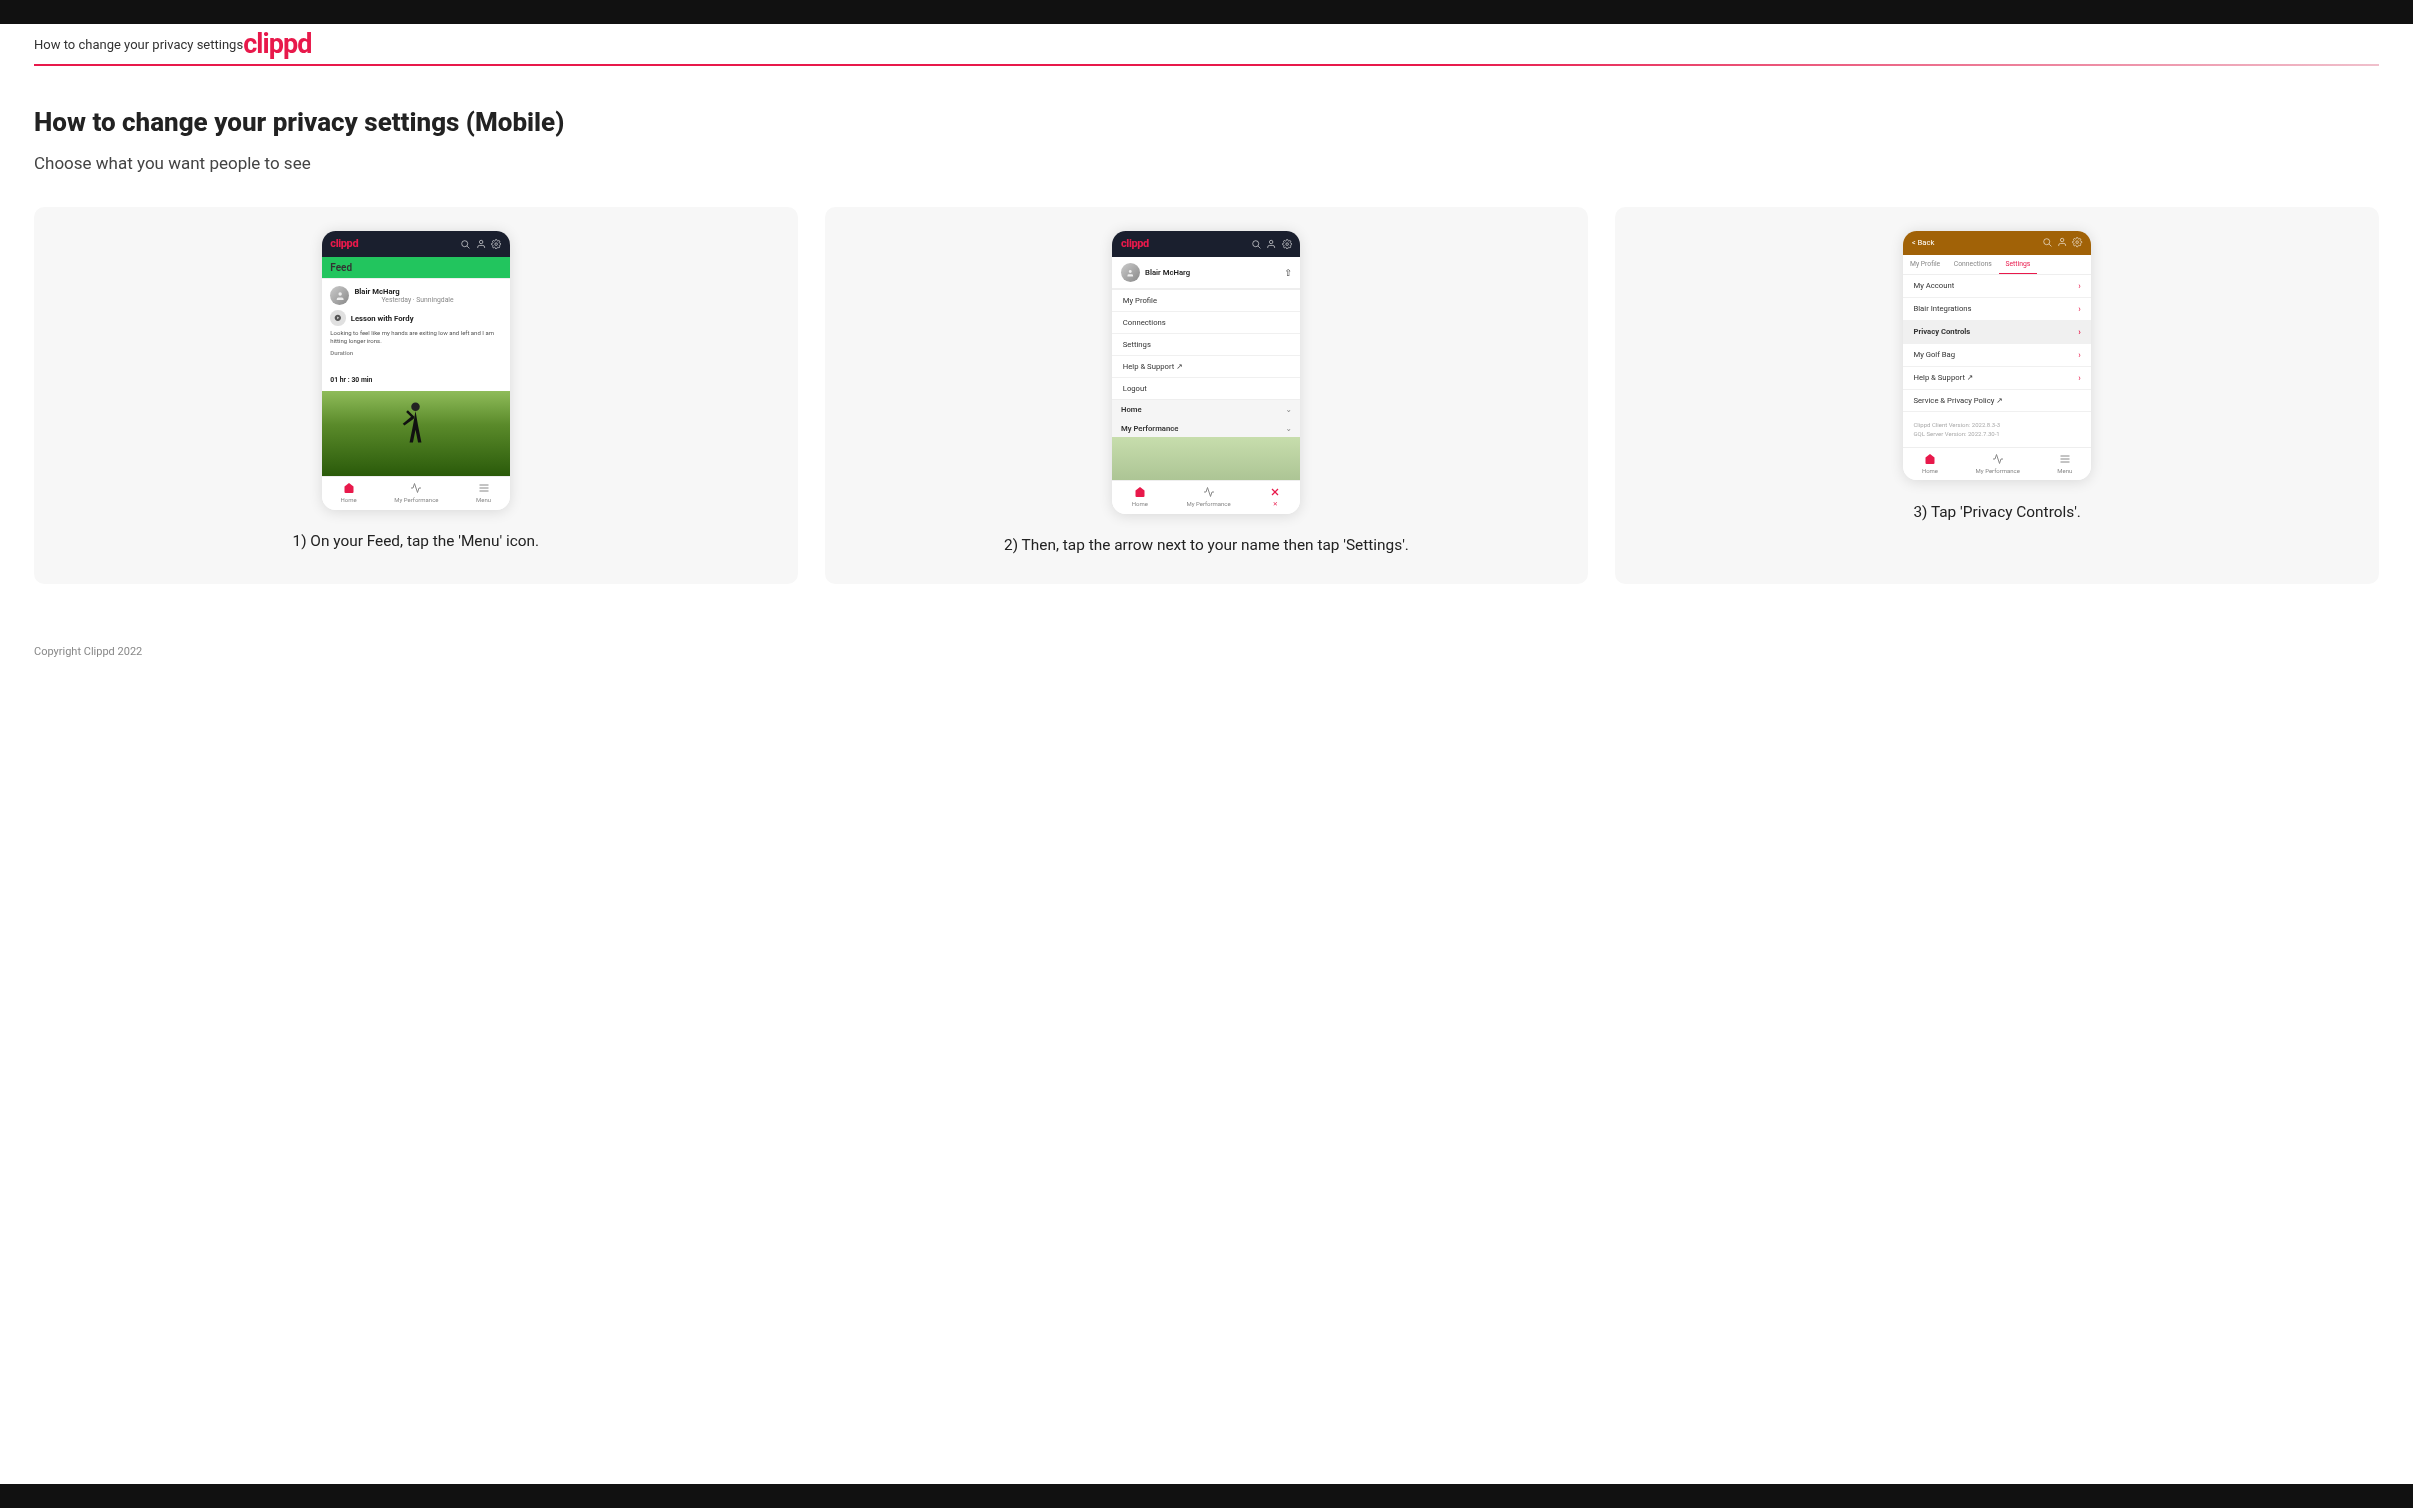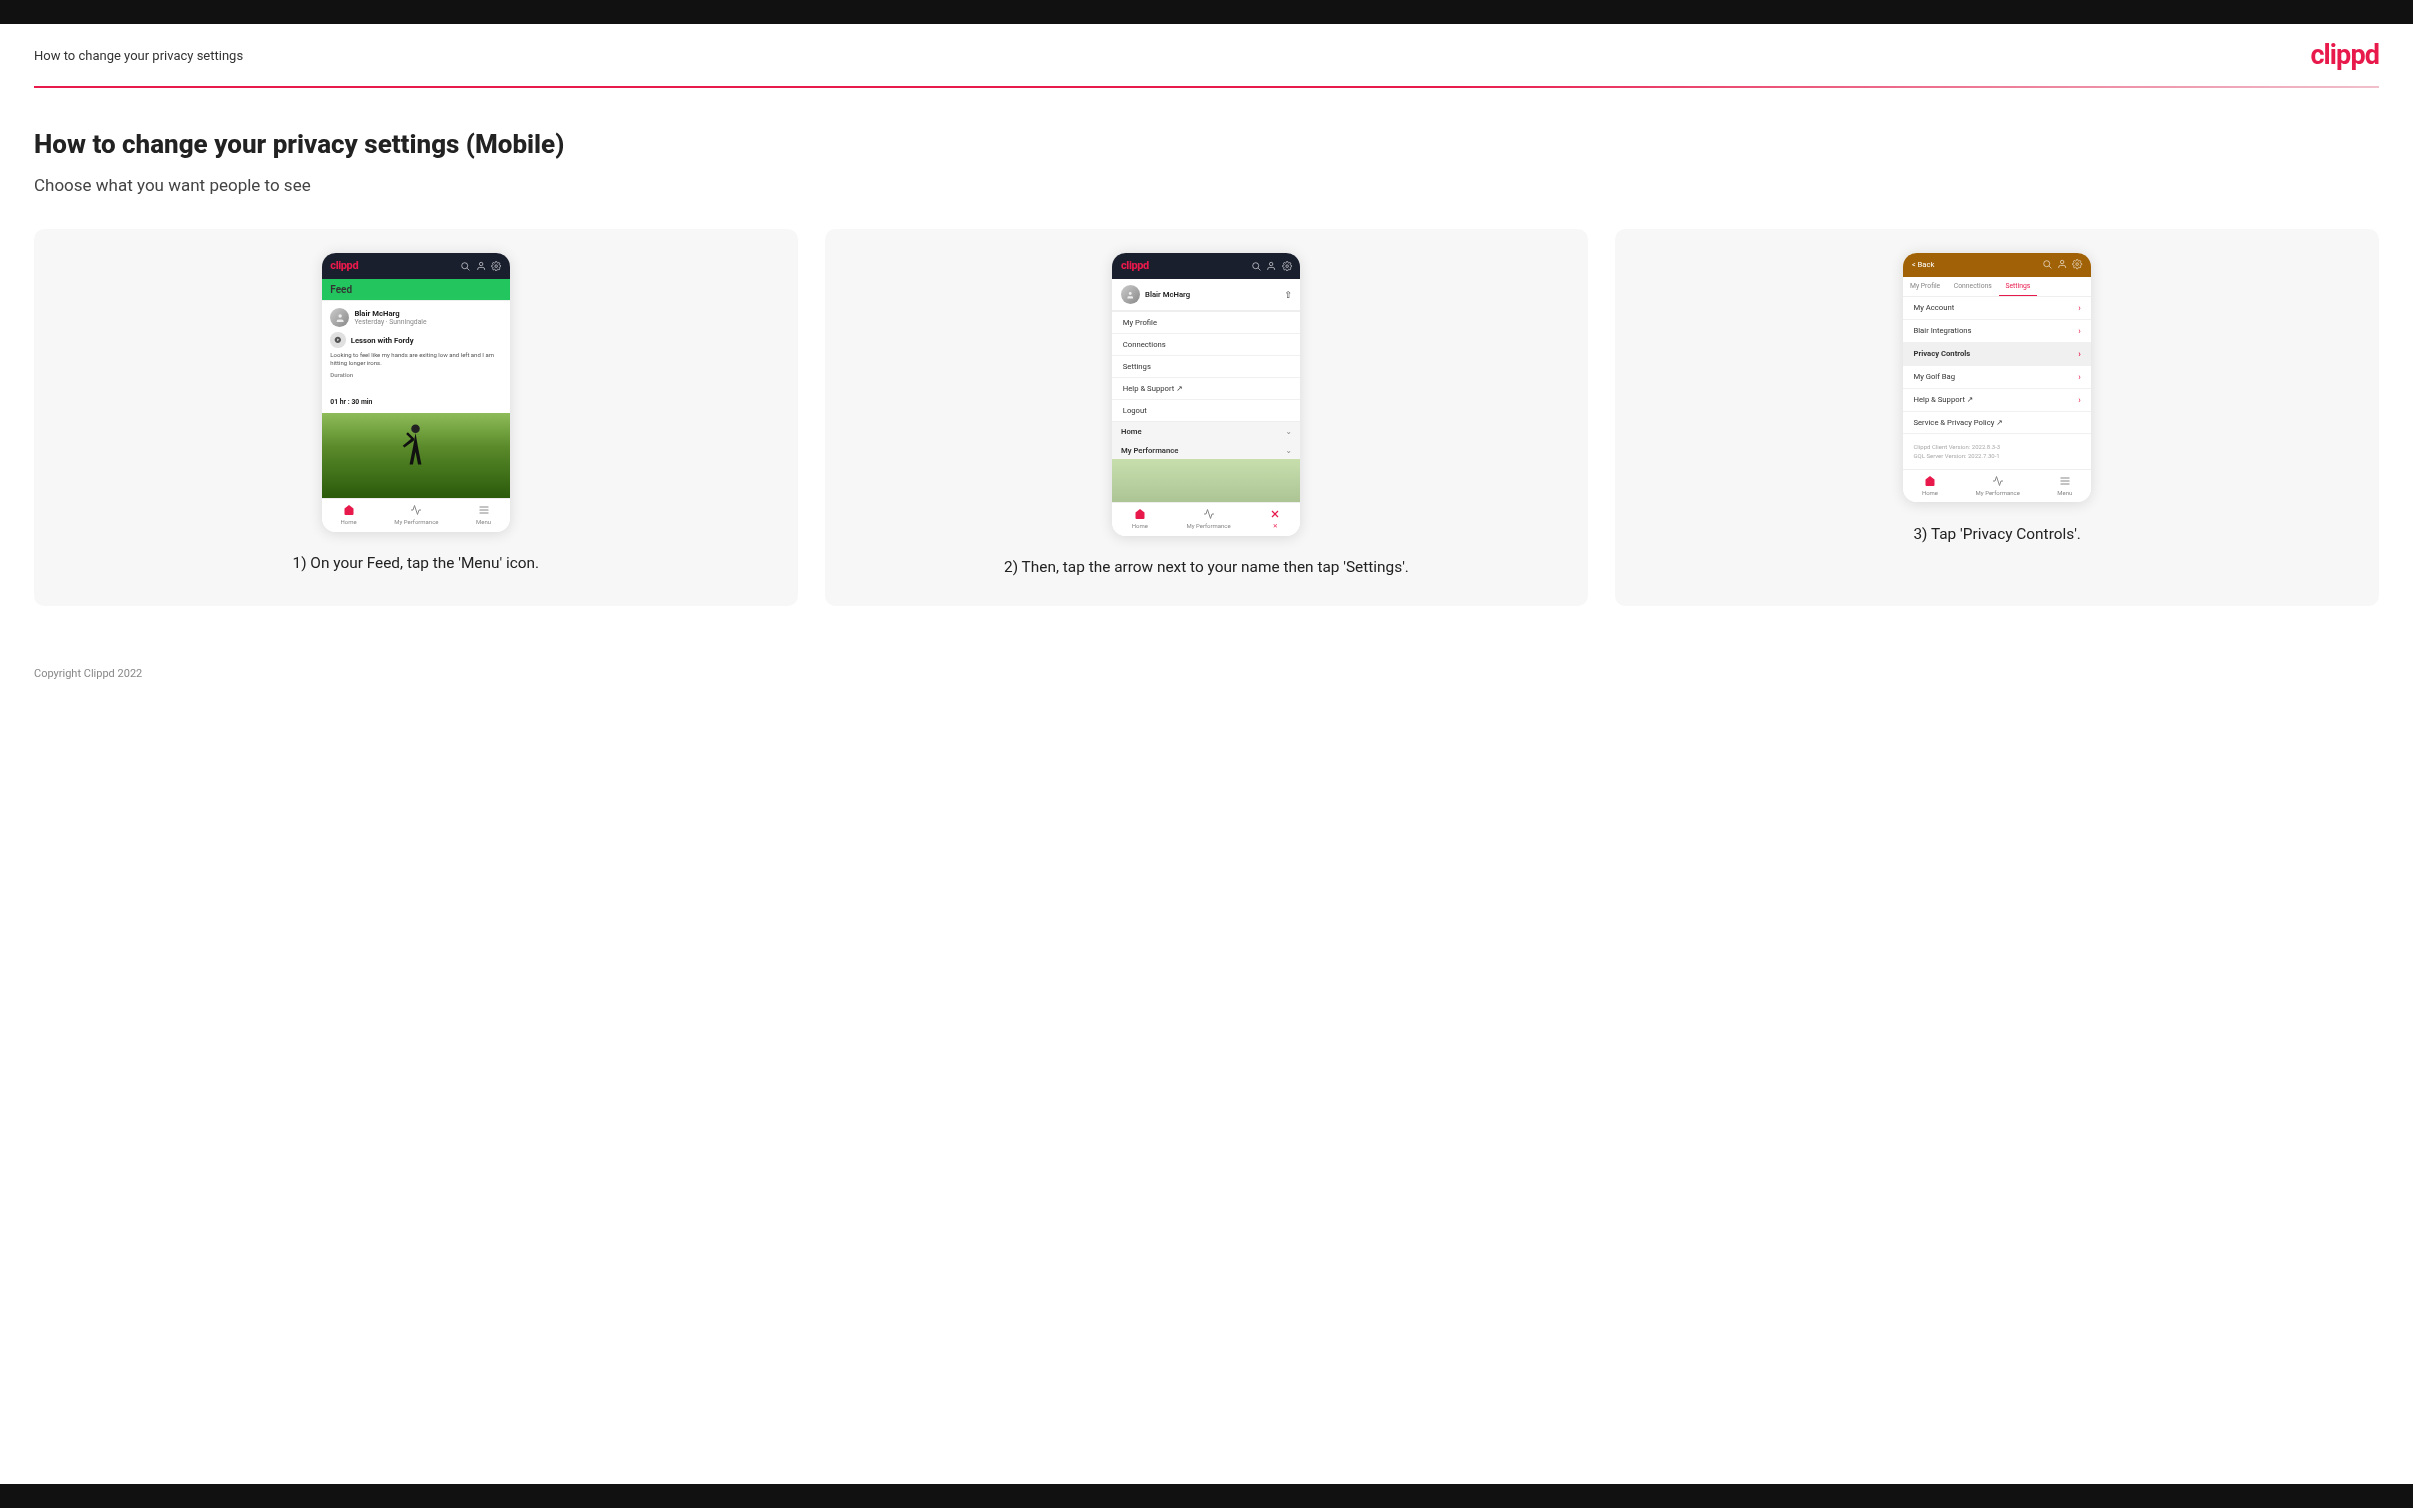--- a/index.html
+++ b/index.html
@@ -14,22 +14,21 @@
     .top-bar {
       background: #111;
       height: 24px;
       width: 100%;
     }
 
     
     .header {
       display: flex;
       align-items: center;
-      justify-content: space-between;
-      padding: 15px 34px;
+      padding: 4px 34px;
     }
     .header-title {
       font-size: 13px;
       color: #333;
     }
     .logo {
       font-size: 27px;
       font-weight: 700;
       color: #e8194b;
       letter-spacing: -0.9px;
@@ -136,20 +135,21 @@
       font-size: 6.8px; color: #fff;
     }
     .feed-user-info .feed-user-name {
       font-size: 7.7px;
       font-weight: 700;
       color: #222;
     }
     .feed-user-info .feed-user-sub {
       font-size: 6.8px;
       color: #888;
+      margin-left: 27px;
     }
 
     .feed-lesson-row {
       display: flex;
       align-items: center;
       gap: 5.1px;
       margin-bottom: 3px;
     }
     .feed-lesson-icon {
       width: 15.4px; height: 15.4px;

